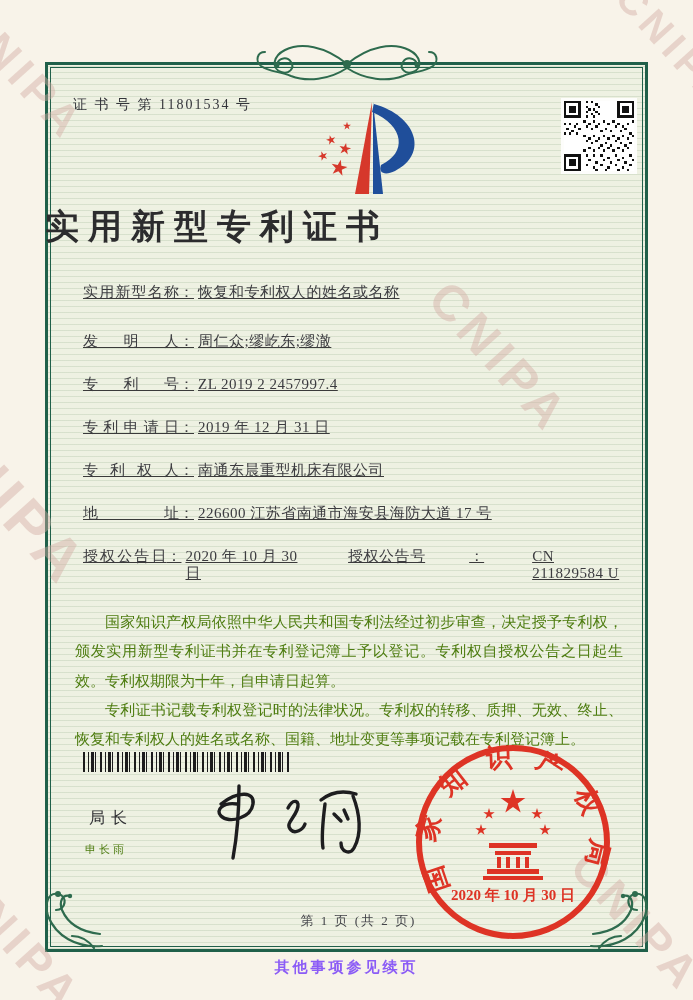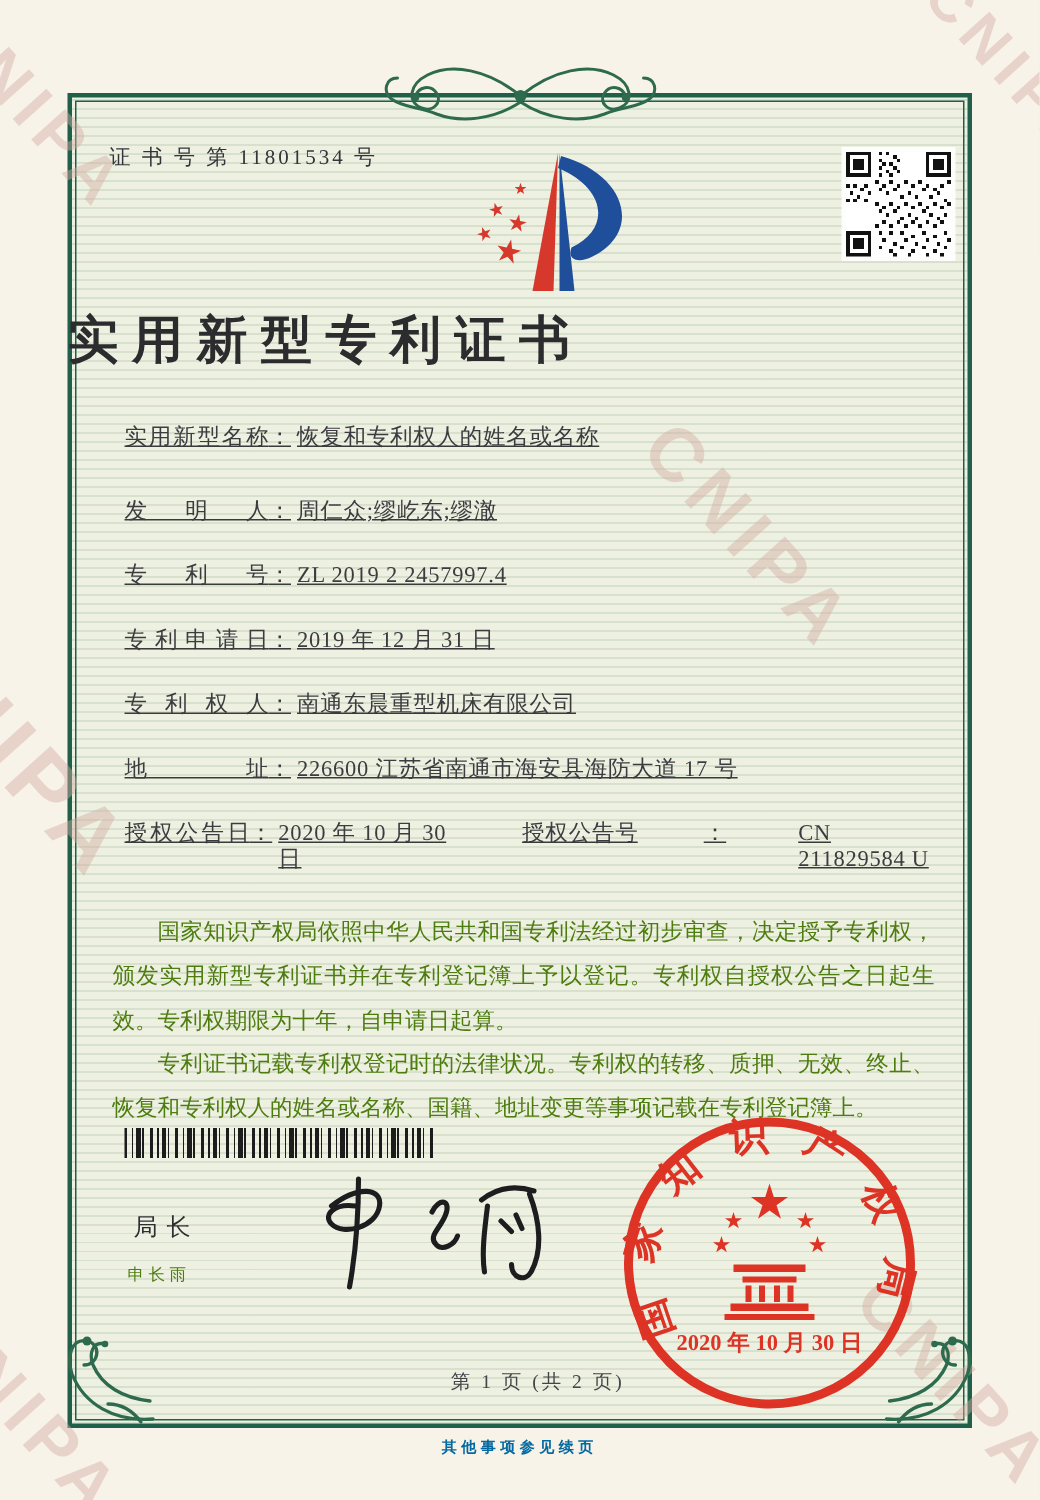--- a/index.html
+++ b/index.html
@@ -76,21 +76,21 @@
   .signature{position:absolute;left:148px;top:718px;}
 
   .seal{position:absolute;left:368px;top:680px;opacity:0.92;}
 
   .page-info{
     position:absolute;left:0;top:850px;width:100%;text-align:center;
     font-size:13px;letter-spacing:2px;color:#44454a;padding-left:12px;
   }
   .continuation{
     position:absolute;left:0;top:958px;width:100%;text-align:center;z-index:3;
-    font-size:10px;font-weight:600;letter-spacing:3px;color:#0369a1;
+    font-size:15px;font-weight:600;letter-spacing:3px;color:#8b5cf6;
   }
 </style>
 </head>
 <body>
 
 <div class="page">
 
   <span class="wm" style="left:-15px;top:-5px;font-size:44px;">CNIPA</span>
   <span class="wm" style="left:640px;top:-25px;font-size:40px;">CNIPA</span>
   <span class="wm" style="left:460px;top:270px;font-size:50px;">CNIPA</span>

